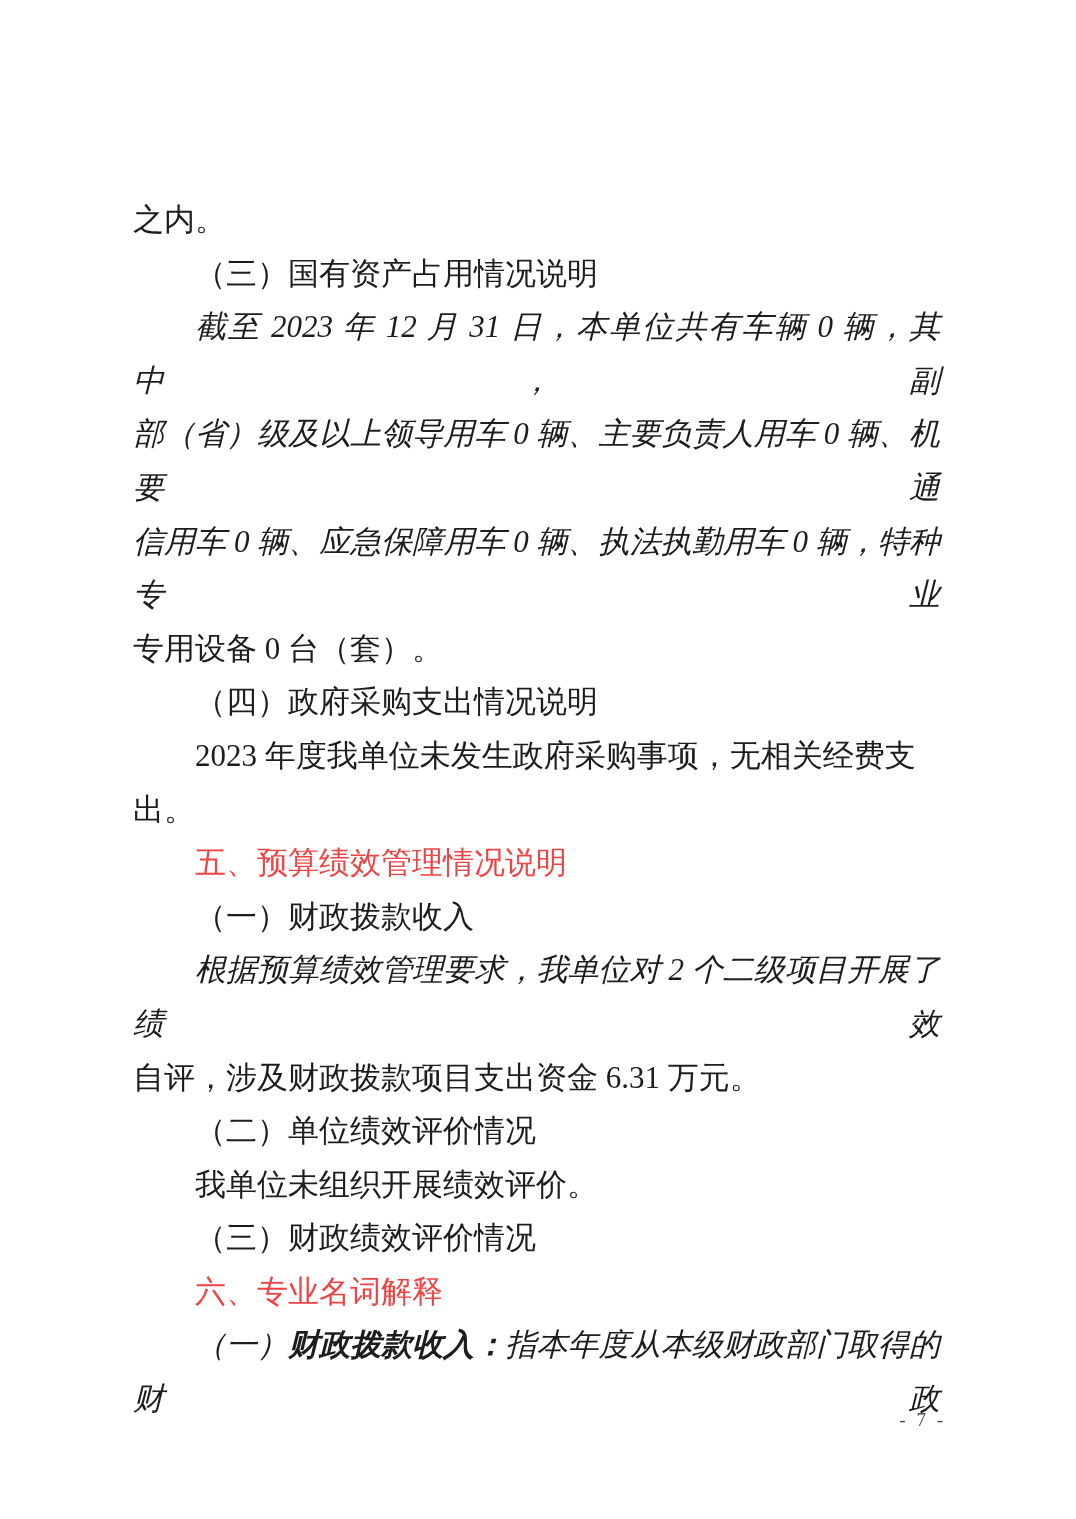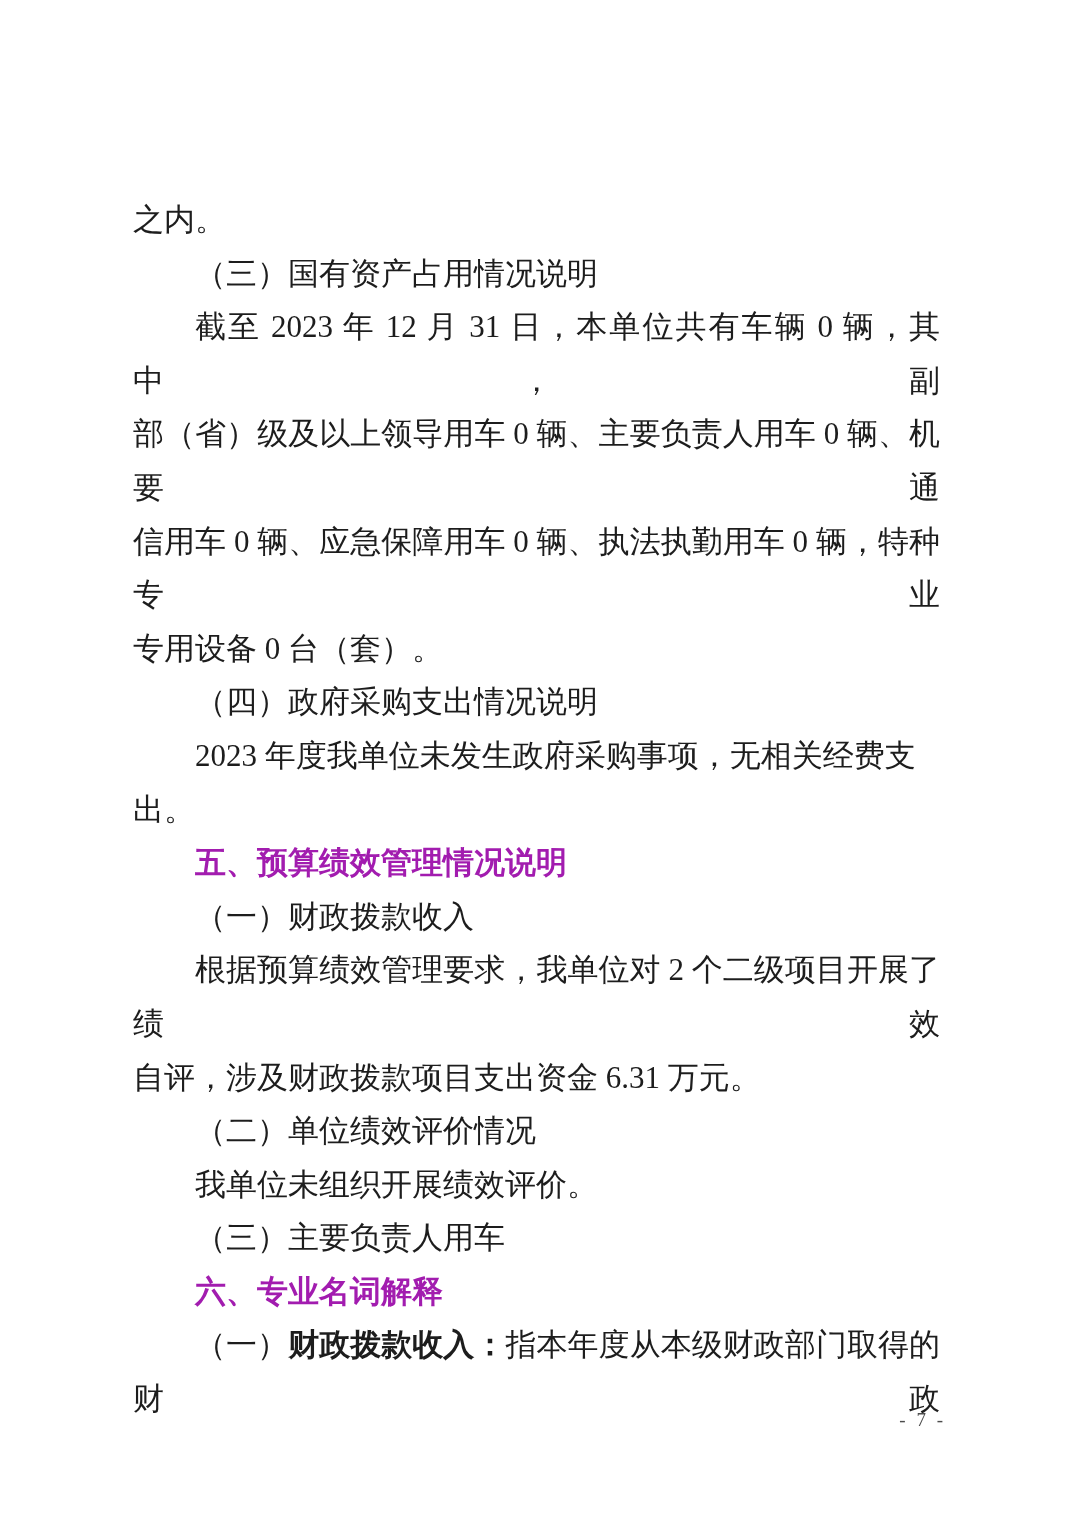--- a/index.html
+++ b/index.html
@@ -17,25 +17,25 @@
   }
   .content {
     position: absolute;
     left: 133px; top: 193px;
     width: 807px;
     font-size: 31px;
     line-height: 53.6px;
   }
   .line { min-height: 53.6px; }
   .line.indent { text-indent: 62px; }
-  .line.justify { text-align: justify; text-align-last: justify; }
+  .line.justify { text-align: justify; text-align-last: justify; font-style: italic; }
   .line.heading {
     font-family: "Liberation Sans", "DejaVu Sans", sans-serif;
-    font-weight: 700;
-    color: #a21caf;
+    font-weight: 400;
+    color: #ef4444;
   }
   .term-bold { font-weight: 700; }
   .page-number {
     position: absolute;
     top: 1409px;
     right: 130px;
     font-size: 19px;
     letter-spacing: 3px;
     color: #4c4c4c;
     font-family: "Liberation Serif", "DejaVu Serif", serif;
@@ -53,18 +53,18 @@
       <div class="line justify"><span class="">信用车 0 辆、应急保障用车 0 辆、执法执勤用车 0 辆，特种专业</span></div>
       <div class="line"><span class="">专用设备 0 台（套）。</span></div>
       <div class="line indent"><span class="">（四）政府采购支出情况说明</span></div>
       <div class="line indent"><span class="">2023 年度我单位未发生政府采购事项，无相关经费支出。</span></div>
       <div class="line heading indent"><span class="">五、预算绩效管理情况说明</span></div>
       <div class="line indent"><span class="">（一）财政拨款收入</span></div>
       <div class="line indent justify"><span class="">根据预算绩效管理要求，我单位对 2 个二级项目开展了绩效</span></div>
       <div class="line"><span class="">自评，涉及财政拨款项目支出资金 6.31 万元。</span></div>
       <div class="line indent"><span class="">（二）单位绩效评价情况</span></div>
       <div class="line indent"><span class="">我单位未组织开展绩效评价。</span></div>
-      <div class="line indent"><span class="">（三）主要负责人用车</span></div>
+      <div class="line indent"><span class="">（三）财政绩效评价情况</span></div>
       <div class="line heading indent"><span class="">六、专业名词解释</span></div>
       <div class="line indent justify"><span class="">（一）</span><span class="term-bold">财政拨款收入：</span><span class="">指本年度从本级财政部门取得的财政</span></div>
     </div>
   <div class="page-number">- 7 -</div>
 </div>
 
 </body></html>

